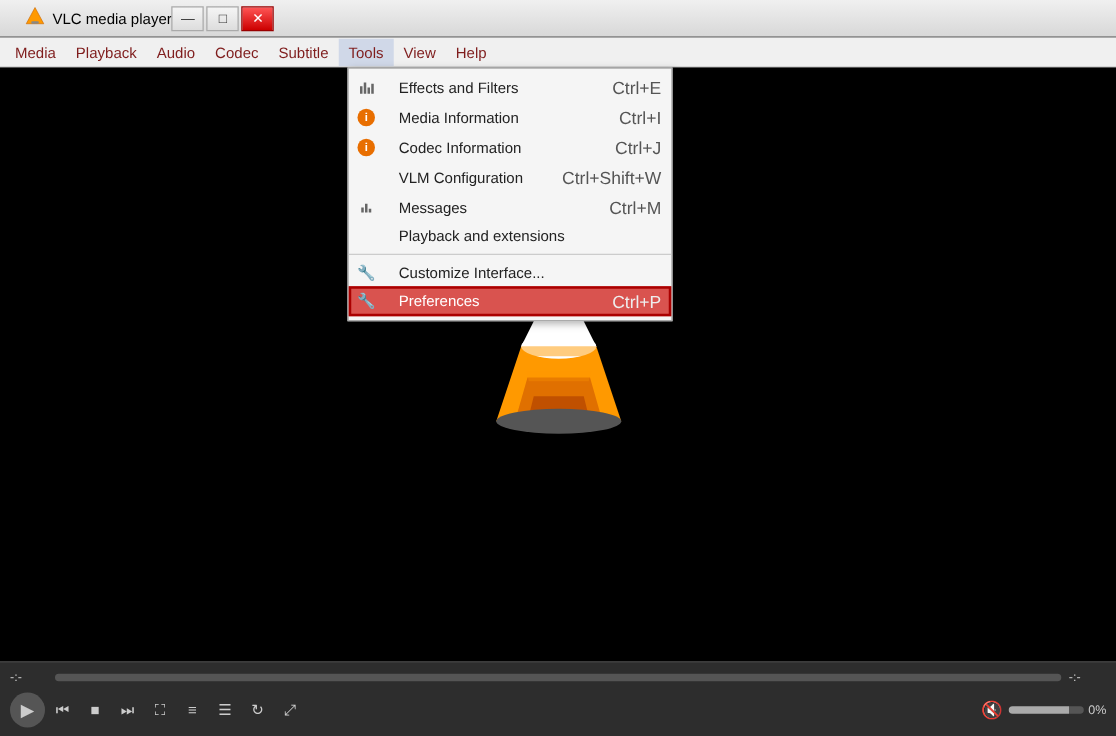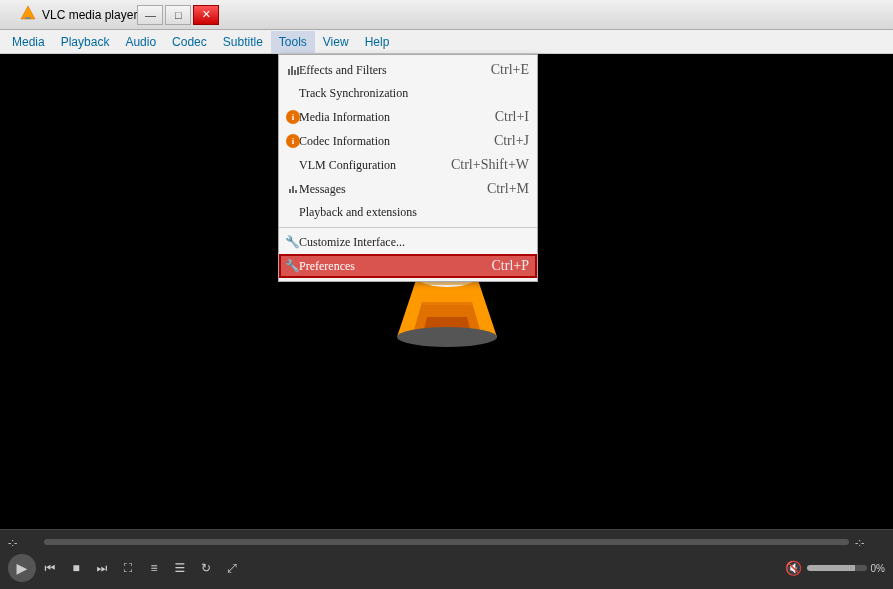--- a/index.html
+++ b/index.html
@@ -49,21 +49,21 @@
       background: #f0f0f0;
       height: 24px;
       display: flex;
       align-items: center;
       padding: 0 4px;
       border-bottom: 1px solid #ccc;
     }
     .menu-item {
       padding: 2px 8px;
       cursor: pointer;
-      color: #0369a1;
+      color: #7f1d1d;
       font-size: 12px;
       height: 22px;
       display: flex;
       align-items: center;
     }
     .menu-item.active {
       background: #d0d8e8;
     }
 
     
@@ -93,26 +93,25 @@
       background: #f5f5f5;
       border: 1px solid #aaa;
       box-shadow: 2px 2px 6px rgba(0,0,0,0.3);
       width: 260px;
       z-index: 100;
       padding: 3px 0;
     }
     .dropdown-item {
       display: flex;
       align-items: center;
-      padding: 4px 8px 4px 20px;
+      padding: 4px 8px 4px 40px;
       cursor: pointer;
       color: #222;
       font-size: 12px;
       position: relative;
-      font-family: Liberation Serif, serif;
     }
     .dropdown-item.highlighted {
       background: #d9534f;
       color: white;
       outline: 2px solid #a00;
       outline-offset: -2px;
     }
     .dropdown-item .shortcut {
       margin-left: auto;
       color: #555;
@@ -297,25 +296,20 @@
         <span style="height:6px;"></span>
         <span style="height:9px;"></span>
         <span style="height:5px;"></span>
         <span style="height:8px;"></span>
       </div>
     </span>
     <span>Effects and Filters</span>
     <span class="shortcut">Ctrl+E</span>
   </div>
 
-  <div class="dropdown-item">
-    <span class="item-icon"></span>
-    <span>Track Synchronization</span>
-    <span class="shortcut"></span>
-  </div>
 
   <div class="dropdown-item">
     <span class="item-icon">
       <div class="icon-info">i</div>
     </span>
     <span>Media Information</span>
     <span class="shortcut">Ctrl+I</span>
   </div>
 
   <div class="dropdown-item">

